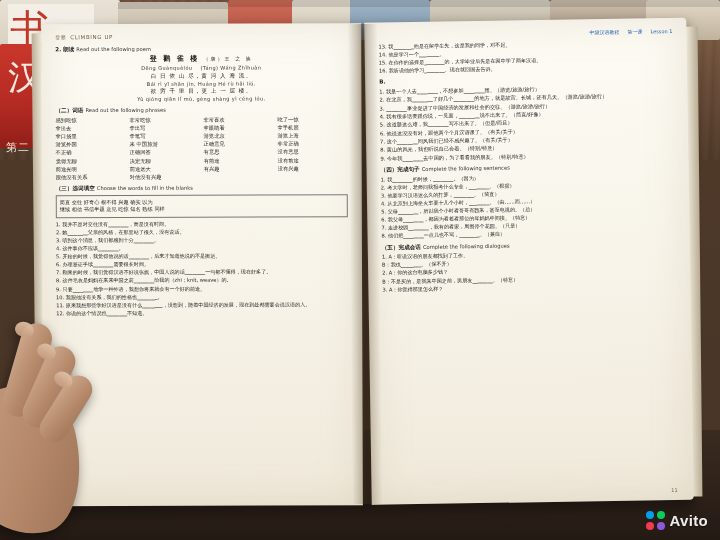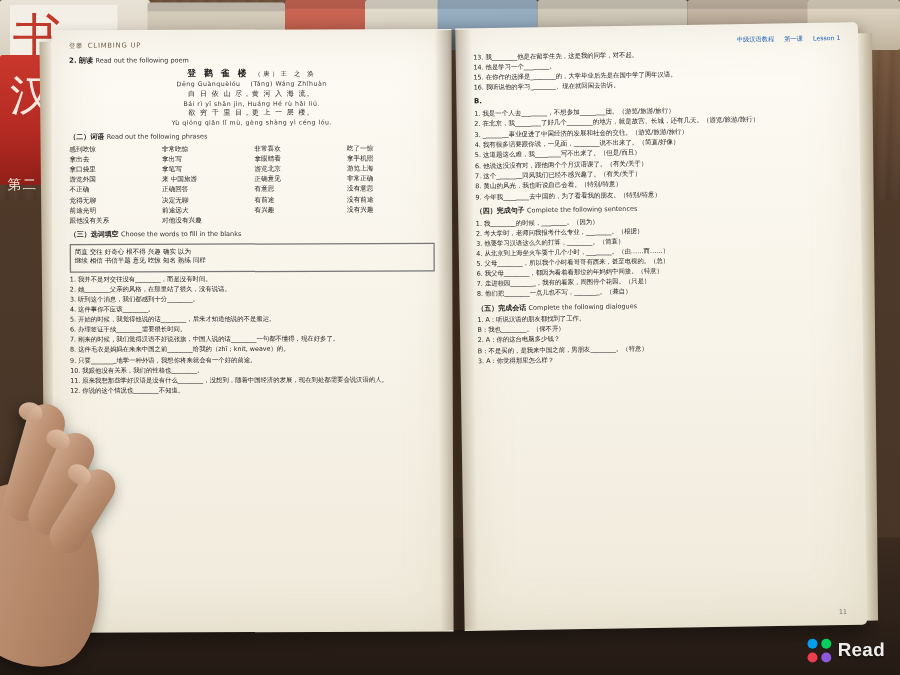--- a/index.html
+++ b/index.html
@@ -388,16 +388,16 @@
     <div class="nail n3"></div>
   </div>
 
   <div class="avito">
     <div class="dots">
       <div class="dot d-blue"></div>
       <div class="dot d-green"></div>
       <div class="dot d-red"></div>
       <div class="dot d-violet"></div>
     </div>
-    <div class="txt">Read</div>
+    <div class="txt">Avito</div>
   </div>
 
 </div>
 
 </body></html>

